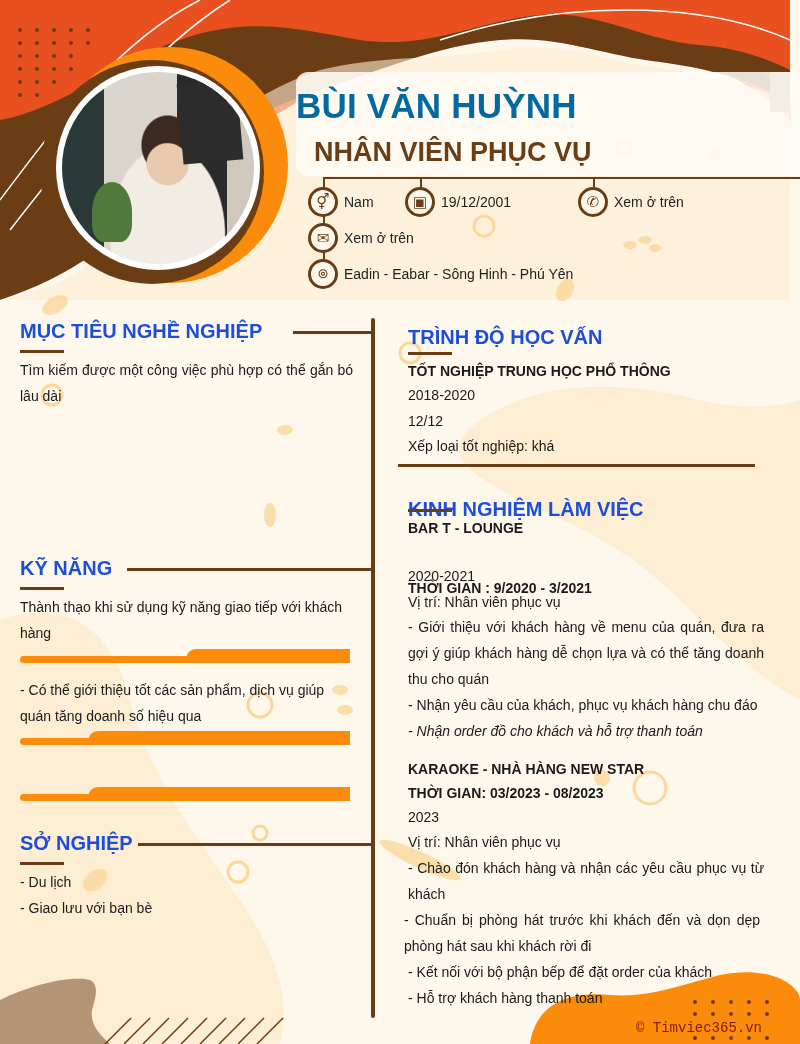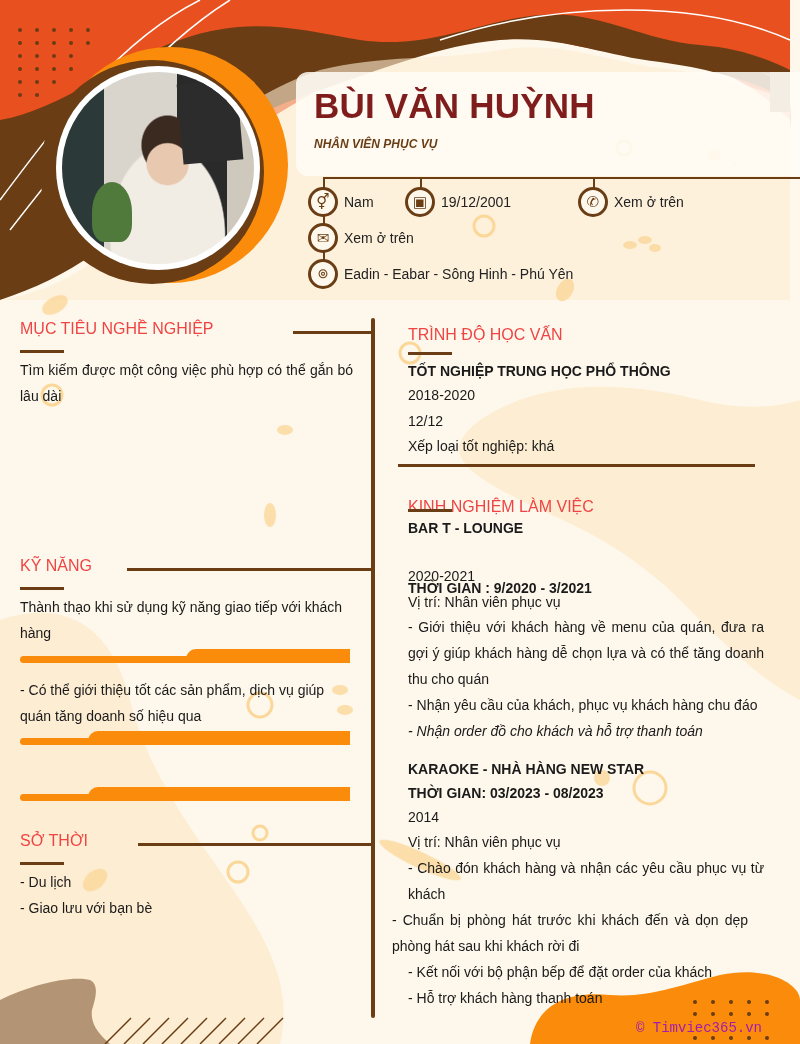--- a/index.html
+++ b/index.html
@@ -3,54 +3,54 @@
 <meta charset="utf-8">
 <style>
   * { box-sizing: border-box; margin: 0; padding: 0; }
   html, body { width: 800px; height: 1044px; overflow: hidden; background: #ffffff; }
   body { font-family: "Liberation Sans", "DejaVu Sans", sans-serif; color: #1a1a1a; }
   .page { position: relative; width: 800px; height: 1044px; background: #fef8ec; overflow: hidden; }
   .bg { position: absolute; left: 0; top: 0; width: 800px; height: 1044px; z-index: 0; }
 
   
   .header-card { position: absolute; left: 296px; top: 72px; width: 504px; height: 104px; background: rgba(255,253,247,0.85); border-radius: 12px 0 0 12px; z-index: 1; }
-  .name { position: absolute; left: 314px; top: 86px; font-size: 35px; font-weight: bold; color: #7f1d1d; letter-spacing: 0.2px; z-index: 2; }
-  .job { position: absolute; left: 314px; top: 137px; font-size: 12px; font-weight: bold; color: #6a3d14; z-index: 2; font-style: italic; }
+  .name { position: absolute; left: 296px; top: 86px; font-size: 35px; font-weight: bold; color: #0369a1; letter-spacing: 0.2px; z-index: 2; }
+  .job { position: absolute; left: 314px; top: 137px; font-size: 27px; font-weight: bold; color: #6a3d14; z-index: 2; }
 
   .avatar-wrap { position: absolute; left: 56px; top: 66px; width: 204px; height: 204px; border-radius: 50%; background: #fff; z-index: 3; padding: 6px; }
   .avatar { width: 192px; height: 192px; border-radius: 50%; overflow: hidden; position: relative;
     background: radial-gradient(circle at 55% 48%, #e8c9b0 0 14%, transparent 15%),
                 radial-gradient(ellipse at 55% 38%, #3b2a20 0 17%, transparent 18%),
                 radial-gradient(ellipse at 55% 85%, #f1ede4 0 38%, transparent 39%),
                 linear-gradient(90deg, #2b3a38 0 22%, #d9d4cc 22% 60%, #2a2a2a 60% 86%, #cfc8bd 86%); }
   .avatar .poster { position: absolute; left: 118px; top: 10px; width: 60px; height: 80px; background: #2c2c2c; transform: rotate(-5deg); }
   .avatar .plant { position: absolute; left: 30px; top: 110px; width: 40px; height: 60px; background: #4f7a3b; border-radius: 50% 50% 30% 30%; }
 
   
   .contact-line-h { position: absolute; left: 324px; top: 177px; width: 476px; height: 2px; background: #6a3d14; z-index: 2; }
   .contact-item { position: absolute; display: flex; align-items: center; gap: 6px; font-size: 14px; color: #222; z-index: 3; }
   .ci-icon { width: 30px; height: 30px; border-radius: 50%; border: 3px solid #6a3d14; background: #fef8ec; display: flex; align-items: center; justify-content: center; color: #6a3d14; font-size: 15px; font-weight: bold; }
   .ci-stem { position: absolute; width: 2px; background: #6a3d14; z-index: 2; }
 
   
-  .sec-title { position: absolute; font-size: 16px; font-weight: normal; color: #ef4444; z-index: 3; }
+  .sec-title { position: absolute; font-size: 20px; font-weight: bold; color: #1d4ed8; z-index: 3; }
   .sec-underline { position: absolute; width: 44px; height: 3px; background: #6a3d14; z-index: 3; }
   .sec-rule { position: absolute; height: 3px; background: #6a3d14; z-index: 3; }
   .vrule { position: absolute; left: 371px; top: 318px; width: 4px; height: 700px; background: #6a3d14; z-index: 3; border-radius: 2px; }
 
   .text { position: absolute; font-size: 14px; line-height: 26px; color: #1a1a1a; z-index: 3; }
   .justify { text-align: justify; }
   .bold { font-weight: bold; }
 
   
   .skill-bar { position: absolute; left: 20px; width: 330px; height: 14px; z-index: 3; }
   .skill-bar .thin { position: absolute; left: 0; bottom: 0; height: 7px; width: 100%; background: #fb8b0a; border-radius: 4px 0 0 4px; }
   .skill-bar .thick { position: absolute; right: 0; top: 0; height: 14px; background: #fb8b0a; border-radius: 10px 0 0 0; }
 
-  .watermark { position: absolute; left: 636px; top: 1020px; font-family: "Liberation Mono", "DejaVu Sans Mono", monospace; font-size: 14px; color: #a21caf; z-index: 4; }
+  .watermark { position: absolute; left: 636px; top: 1020px; font-family: "Liberation Mono", "DejaVu Sans Mono", monospace; font-size: 14px; color: #7f1d1d; z-index: 4; }
 </style>
 </head>
 <body>
 
 <div class="page">
 
   <svg class="bg" viewBox="0 0 800 1044" xmlns="http://www.w3.org/2000/svg">
     <rect width="800" height="1044" fill="#fef8ec"></rect>
 
     <path d="M0 0 H790 V120 C760 90 720 60 640 55 C560 50 520 20 440 40 C360 60 300 100 220 150 C150 190 60 230 0 250 Z" fill="#e8501f"></path>
@@ -222,21 +222,21 @@
   <div class="skill-bar" style="top:731px;">
     <div class="thin"></div>
     <div class="thick" style="width:262px;"></div>
   </div>
 
   <div class="skill-bar" style="top:787px;">
     <div class="thin"></div>
     <div class="thick" style="width:262px;"></div>
   </div>
 
-  <div class="sec-title" style="left:20px; top:832px;">SỞ THỜI</div>
+  <div class="sec-title" style="left:20px; top:832px;">SỞ NGHIỆP</div>
   <div class="sec-underline" style="left:20px; top:862px;"></div>
   <div class="sec-rule" style="left:138px; top:843px; width:235px;"></div>
   <div class="text" style="left:20px; top:869px;">- Du lịch</div>
   <div class="text" style="left:20px; top:895px;">- Giao lưu với bạn bè</div>
 
   <div class="sec-title" style="left:408px; top:326px;">TRÌNH ĐỘ HỌC VẤN</div>
   <div class="sec-underline" style="left:408px; top:352px;"></div>
   <div class="text bold" style="left:408px; top:358px;">TỐT NGHIỆP TRUNG HỌC PHỔ THÔNG</div>
   <div class="text" style="left:408px; top:382px;">2018-2020</div>
   <div class="text" style="left:408px; top:408px;">12/12</div>
@@ -249,21 +249,21 @@
   <div class="text bold" style="left:408px; top:515px;">BAR T - LOUNGE</div>
   <div class="text bold" style="left:408px; top:539px;margin-top:36px;">THỜI GIAN : 9/2020 - 3/2021</div>
   <div class="text" style="left:408px; top:563px;">2020-2021</div>
   <div class="text" style="left:408px; top:589px;">Vị trí: Nhân viên phục vụ</div>
   <div class="text justify" style="left:408px; top:614px; width:356px;">- Giới thiệu với khách hàng về menu của quán, đưa ra gợi ý giúp khách hàng dễ chọn lựa và có thể tăng doanh thu cho quán</div>
   <div class="text" style="left:408px; top:692px; width:356px;">- Nhận yêu cầu của khách, phục vụ khách hàng chu đáo</div>
   <div class="text" style="left:408px; top:718px; width:356px;font-style:italic;">- Nhận order đồ cho khách và hỗ trợ thanh toán</div>
 
   <div class="text bold" style="left:408px; top:756px;">KARAOKE - NHÀ HÀNG NEW STAR</div>
   <div class="text bold" style="left:408px; top:780px;">THỜI GIAN: 03/2023 - 08/2023</div>
-  <div class="text" style="left:408px; top:804px;">2014</div>
+  <div class="text" style="left:408px; top:804px;">2023</div>
   <div class="text" style="left:408px; top:829px;">Vị trí: Nhân viên phục vụ</div>
   <div class="text justify" style="left:408px; top:855px; width:356px;">- Chào đón khách hàng và nhận các yêu cầu phục vụ từ khách</div>
-  <div class="text justify" style="left:392px; top:907px; width:356px;">- Chuẩn bị phòng hát trước khi khách đến và dọn dẹp phòng hát sau khi khách rời đi</div>
+  <div class="text justify" style="left:404px; top:907px; width:356px;">- Chuẩn bị phòng hát trước khi khách đến và dọn dẹp phòng hát sau khi khách rời đi</div>
   <div class="text" style="left:408px; top:959px; width:356px;">- Kết nối với bộ phận bếp để đặt order của khách</div>
   <div class="text" style="left:408px; top:985px; width:356px;">- Hỗ trợ khách hàng thanh toán</div>
 
   <div class="watermark">© Timviec365.vn</div>
 </div>
 
 </body></html>

